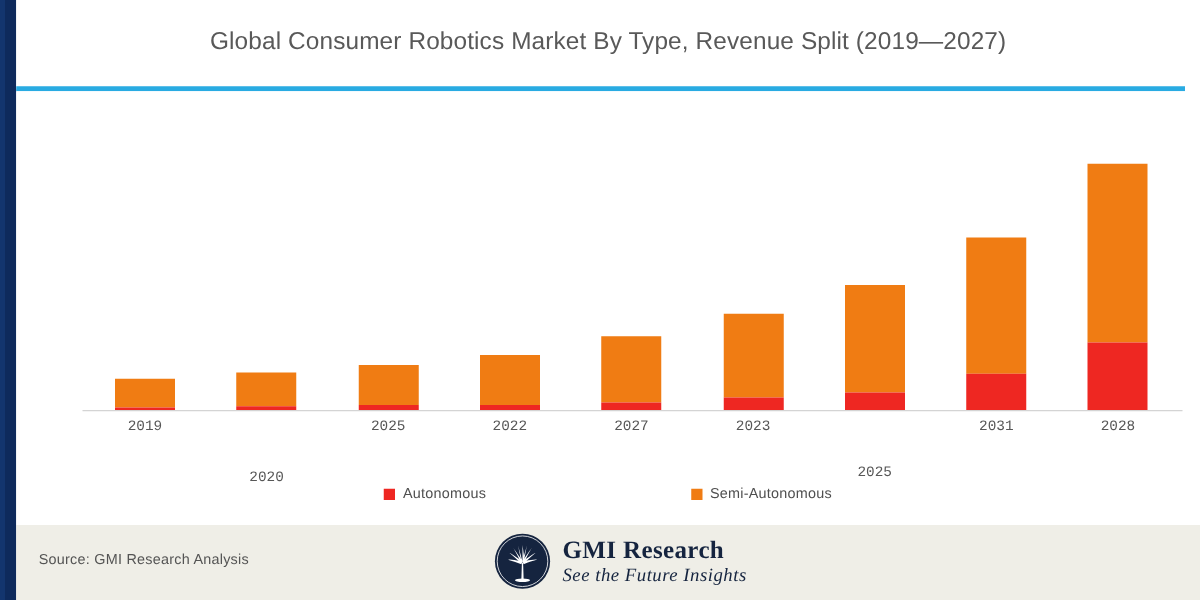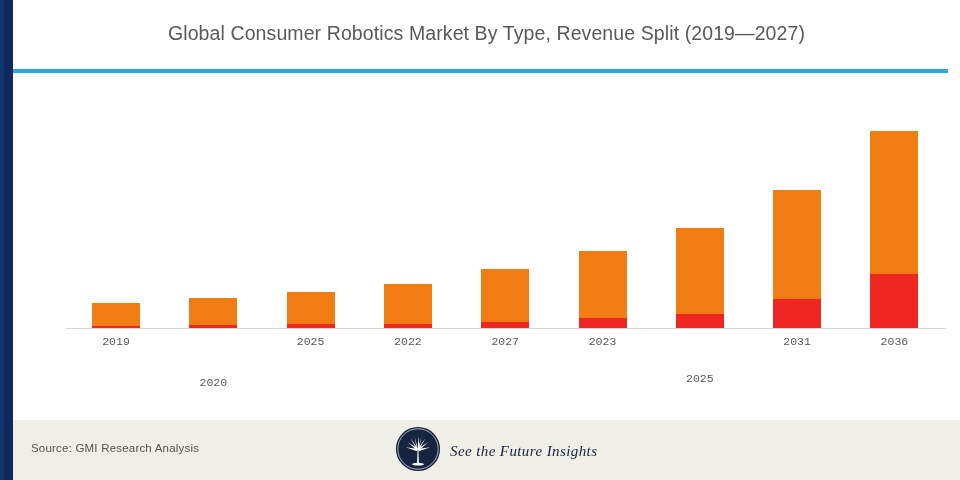--- a/index.html
+++ b/index.html
@@ -259,24 +259,34 @@
         <div class="x-label" style="left: 662.8px; margin-top: 37px;">2025</div>
         <div class="bar-group" style="left: 760.1px;">
           <div class="seg seg-top" style="height: 108.336px; background: rgb(240, 124, 19);"></div>
           <div class="seg seg-bottom" style="height: 29.304px; background: rgb(238, 39, 34);"></div>
         </div>
         <div class="x-label" style="left: 760.1px;">2031</div>
         <div class="bar-group" style="left: 857.4px;">
           <div class="seg seg-top" style="height: 142.968px; background: rgb(240, 124, 19);"></div>
           <div class="seg seg-bottom" style="height: 54.168px; background: rgb(238, 39, 34);"></div>
         </div>
-        <div class="x-label" style="left: 857.4px;">2036</div>
+        <div class="x-label" style="left: 857.4px;">2028</div>
       </div>
   </div>
 
+  <div class="legend" id="legend">
+      <div class="legend-item">
+        <span class="legend-swatch" style="background: rgb(238, 39, 34);"></span>
+        <span class="legend-text">Autonomous</span>
+      </div>
+      <div class="legend-item">
+        <span class="legend-swatch" style="background: rgb(240, 124, 19);"></span>
+        <span class="legend-text">Semi-Autonomous</span>
+      </div>
+    </div>
 
   <div class="footer">
     <div class="source-text">Source: GMI Research Analysis</div>
     <div class="logo">
       <svg class="logo-mark" viewBox="0 0 100 100">
         <circle cx="50" cy="50" r="48" fill="#15243f"></circle>
         <circle cx="50" cy="50" r="44" fill="none" stroke="#ffffff" stroke-width="1.4"></circle>
         <g fill="#ffffff">
           <path d="M49 52 L48 82 L52 82 L51 52 Z"></path>
           <path d="M50 50 C50 50 50 26 50 20 C50 26 53 36 53 50 Z"></path>
@@ -285,18 +295,19 @@
           <path d="M50 50 C50 50 33 38 27 35 C33 40 40 46 47 53 Z"></path>
           <path d="M50 50 C50 50 31 47 24 47 C31 49 40 52 48 55 Z"></path>
           <path d="M50 50 C50 50 56 28 58 22 C56 29 55 38 52 51 Z"></path>
           <path d="M50 50 C50 50 62 32 66 27 C62 34 58 41 53 52 Z"></path>
           <path d="M50 50 C50 50 67 38 73 35 C67 40 60 46 53 53 Z"></path>
           <path d="M50 50 C50 50 69 47 76 47 C69 49 60 52 52 55 Z"></path>
         </g>
         <ellipse cx="50" cy="83" rx="13" ry="3" fill="#ffffff"></ellipse>
       </svg>
       <div class="logo-words">
+        <div class="logo-name">GMI Research</div>
         <div class="logo-tagline">See the Future Insights</div>
       </div>
     </div>
   </div>
 
 </div>
 
 </body></html>

